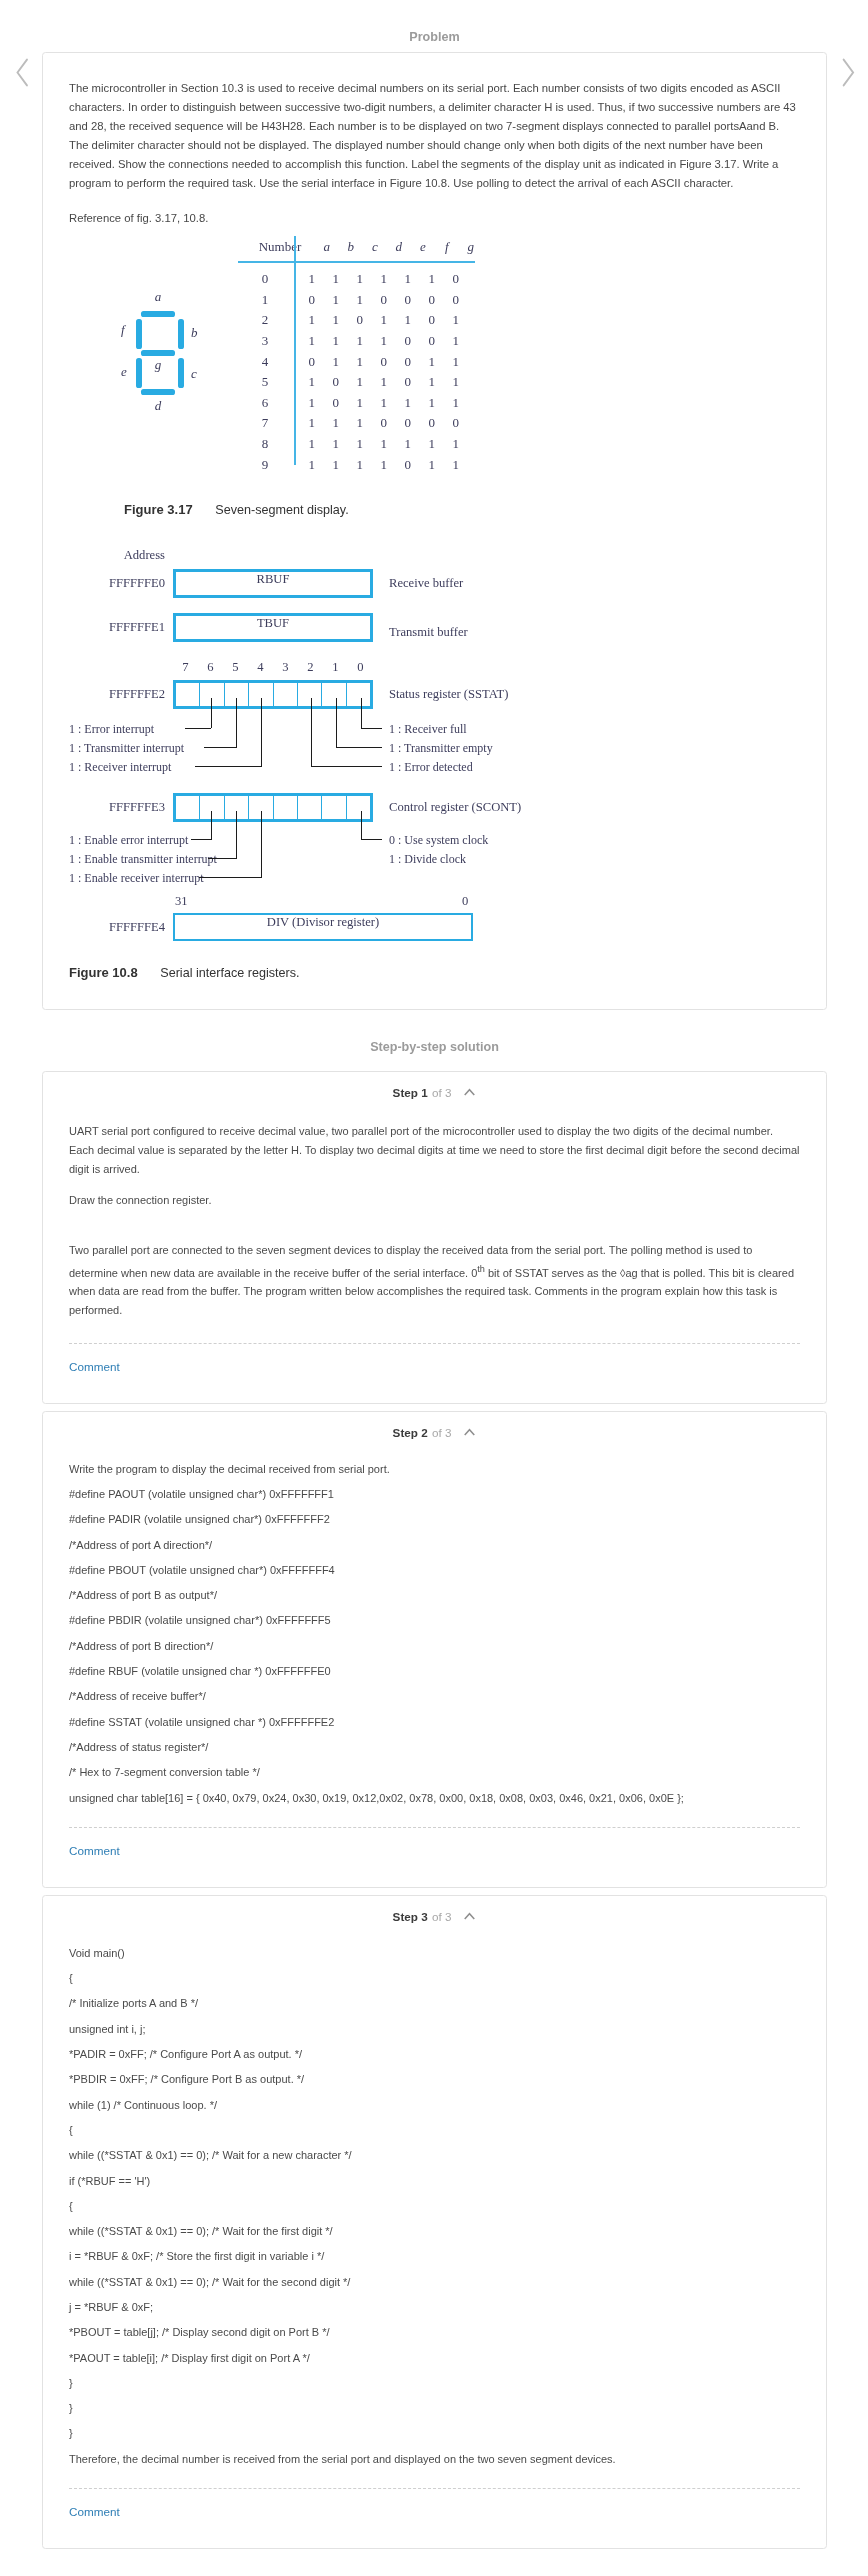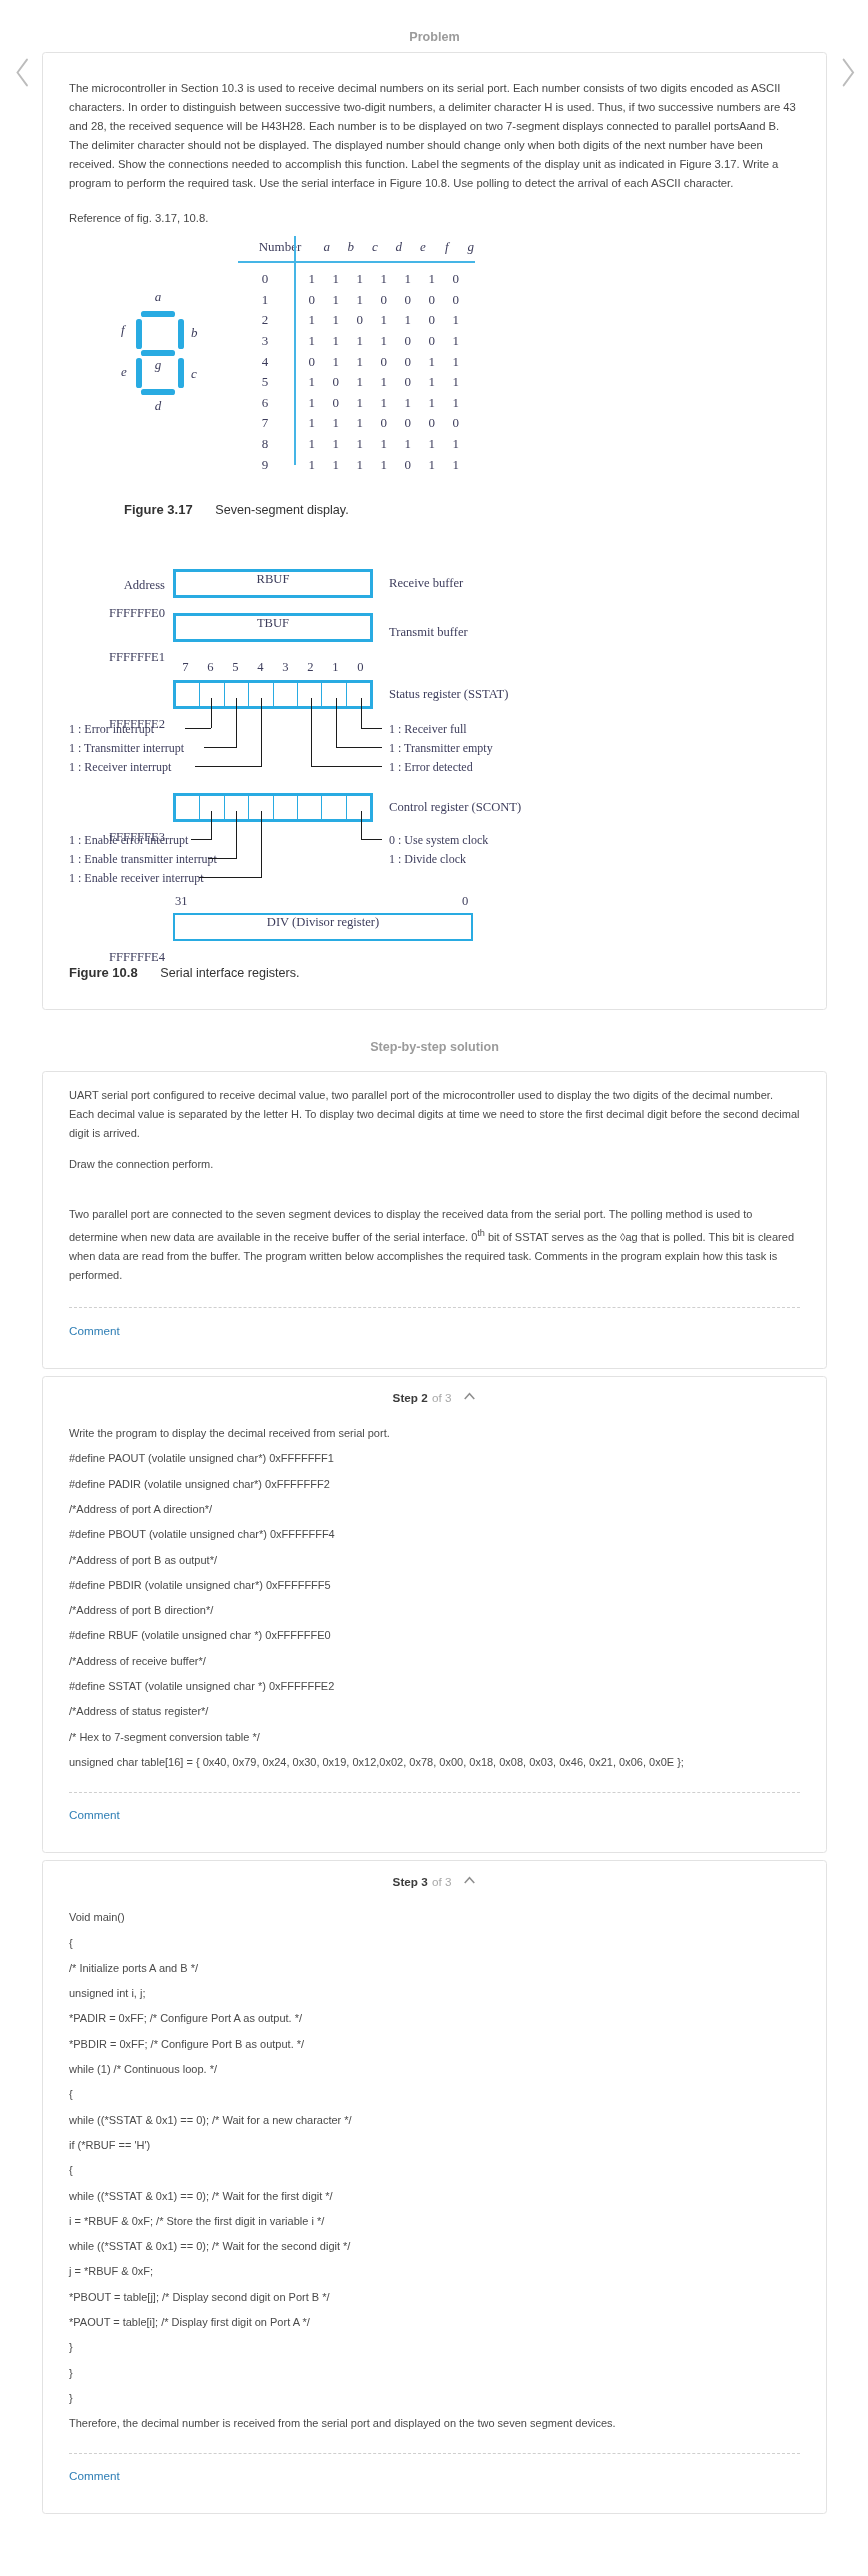--- a/index.html
+++ b/index.html
@@ -32,21 +32,21 @@
   .t317-hline { position:absolute; left:169px; top:25px; width:237px; height:1.7px; background:#45b5e6; }
   .t317-vline { position:absolute; left:225px; top:0; width:1.7px; height:229px; background:#45b5e6; }
   .t317-rows { position:absolute; left:169px; top:35px; font-family:"Liberation Serif", serif; font-size:13px; }
   .t317-row { height:20.6px; }
   .fig-caption { font-size:12.6px; color:#333; margin:14px 0 0 0; }
   .fig-caption.c317 { margin-left:55px; margin-top:15.6px; }
   .fig-caption .cap-label { font-weight:bold; font-size:13px; margin-right:22.6px; }
 
   
   .f108 { position:relative; height:408px; margin-top:26px; font-family:"Liberation Serif", serif; color:#3d3d5c; }
-  .f108 .addr { position:absolute; left:0; width:96px; text-align:right; font-size:12.6px;margin-top:30px; }
+  .f108 .addr { position:absolute; left:0; width:96px; text-align:right; font-size:12.6px; }
   .f108 .rbox { position:absolute; left:104px; width:200px; height:29px; border:3.5px solid #29abe2; box-sizing:border-box;
                 display:flex; align-items:flex-start; justify-content:center; font-size:12.6px; background:#fff; }
   .f108 .rbox.cells-box { justify-content:stretch; }
   .f108 .desc { position:absolute; left:320px; font-size:12.6px; white-space:nowrap; }
   .f108 .cells { display:flex; width:100%; height:100%; }
   .f108 .cell { flex:1; border-right:1.7px solid #29abe2; }
   .f108 .cell:last-child { border-right:none; }
   .f108 .bitnums { position:absolute; left:104px; top:117px; width:200px; display:flex; }
   .f108 .bitnum { flex:1; text-align:center; font-size:12.6px; }
   .f108 .lbl-l { position:absolute; left:0; font-size:12px; white-space:nowrap; }
@@ -253,23 +253,29 @@
         </div>
     </div>
     <p class="fig-caption">
       <span class="cap-label">Figure 10.8</span><span>Serial interface registers.</span>
     </p>
   </section>
 
   <h2 class="section-title">Step-by-step solution</h2>
 
   <section class="card step-card">
+    <div class="step-header">
+      <span class="step-label">Step 1</span><span class="step-of">of 3</span>
+      <svg class="step-caret" width="13" height="8.7" viewBox="0 0 15 10">
+          <polyline points="2,8 7.5,2 13,8" fill="none" stroke="#8f8f8f" stroke-width="1.8"></polyline>
+        </svg>
+    </div>
     <div class="step-text">
       <p>UART serial port configured to receive decimal value, two parallel port of the microcontroller used to display the two digits of the decimal number. Each decimal value is separated by the letter H. To display two decimal digits at time we need to store the first decimal digit before the second decimal digit is arrived.</p>
-      <p class="draw-line">Draw the connection perform.</p>
+      <p class="draw-line">Draw the connection register.</p>
       <p><span>Two parallel port are connected to the seven segment devices to display the received data from the serial port. The polling method is used to determine when new data are available in the receive buffer of the serial interface. 0</span><sup>th</sup><span> bit of SSTAT serves as the ◊ag that is polled. This bit is cleared when data are read from the buffer. The program written below accomplishes the required task. Comments in the program explain how this task is performed.</span></p>
     </div>
     <div class="dashed"></div>
     <a class="comment-link">Comment</a>
   </section>
 
   <section class="card step-card">
     <div class="step-header">
       <span class="step-label">Step 2</span><span class="step-of">of 3</span>
       <svg class="step-caret" width="13" height="8.7" viewBox="0 0 15 10">

